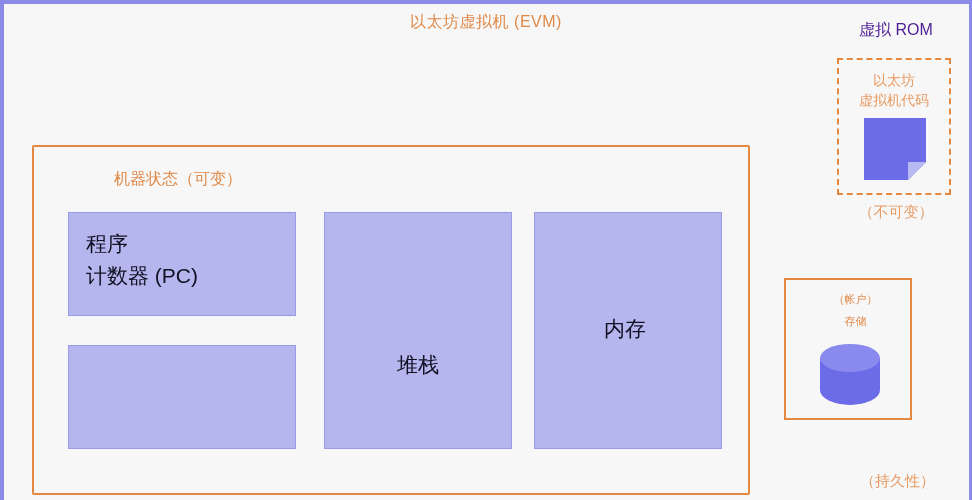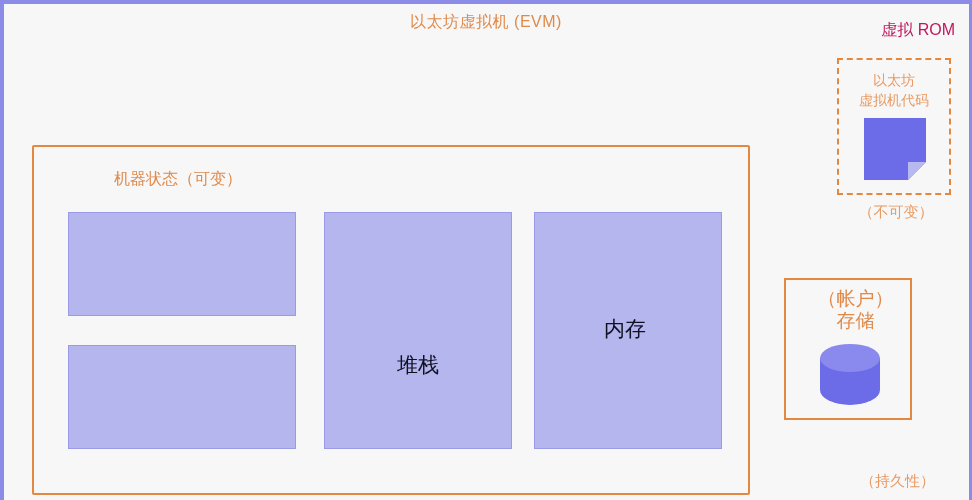--- a/index.html
+++ b/index.html
@@ -70,21 +70,21 @@
   
   .box-stack { left:324px; top:212px; width:188px; height:237px; }
   .lbl-stack { left:324px; top:313px; width:188px; text-align:center;margin-top:36px; }
   
   .box-mem   { left:534px; top:212px; width:188px; height:237px; }
   .lbl-mem   { left:534px; top:313px; width:182px; text-align:center; }
 
   
   .rom-title {
     position:absolute; left:837px; top:20px; width:118px;
-    text-align:right; font-size:16px; color:#be185d;
+    text-align:center; font-size:16px; color:#4c1d95;
   }
   .rom-box {
     position:absolute; left:837px; top:58px;
     width:114px; height:137px;
     border:2px dashed #e4873f;
     background:#f7f7f7;
   }
   .rom-label {
     position:absolute; left:837px; top:70px; width:114px;
     text-align:center;
@@ -103,21 +103,21 @@
   
   .storage-box {
     position:absolute; left:784px; top:278px;
     width:128px; height:142px;
     border:2px solid #e4873f;
     background:#f7f7f7;
   }
   .storage-label {
     position:absolute; left:784px; top:288px; width:143px;
     text-align:center;
-    font-size:19px; line-height:22px; color:#e08a4a;
+    font-size:11px; line-height:22px; color:#e08a4a;
     white-space:pre-line;
   }
   .db-cyl {
     position:absolute; left:818px; top:343px;
     width:64px; height:62px;
   }
   .persistent {
     position:absolute; left:860px; top:472px;
     font-size:15px; color:#e89a63;font-family:Liberation Mono, monospace;
   }
@@ -131,20 +131,22 @@
   <div class="edge-left"></div>
   <div class="edge-right"></div>
 
   <div class="evm-title">以太坊虚拟机 (EVM)</div>
 
   <div class="machine-state">
     <div class="ms-title">机器状态（可变）</div>
   </div>
 
   <div class="pbox box-pc"></div>
+  <div class="pbox-label lbl-pc">程序
+计数器 (PC)</div>
 
   <div class="pbox box-gas"></div>
 
   <div class="pbox box-stack"></div>
   <div class="pbox-label lbl-stack">堆栈</div>
 
   <div class="pbox box-mem"></div>
   <div class="pbox-label lbl-mem">内存</div>
 
   <div class="rom-title">虚拟 ROM</div>

